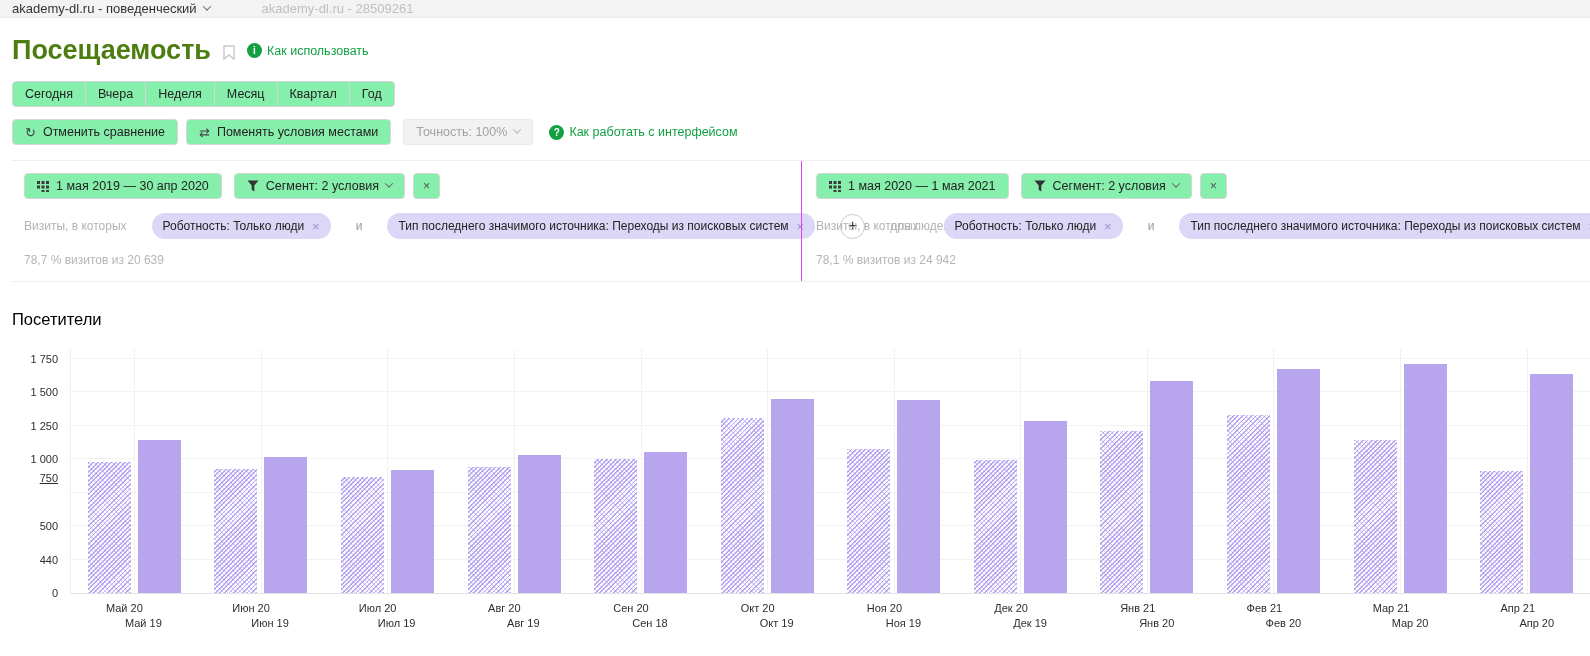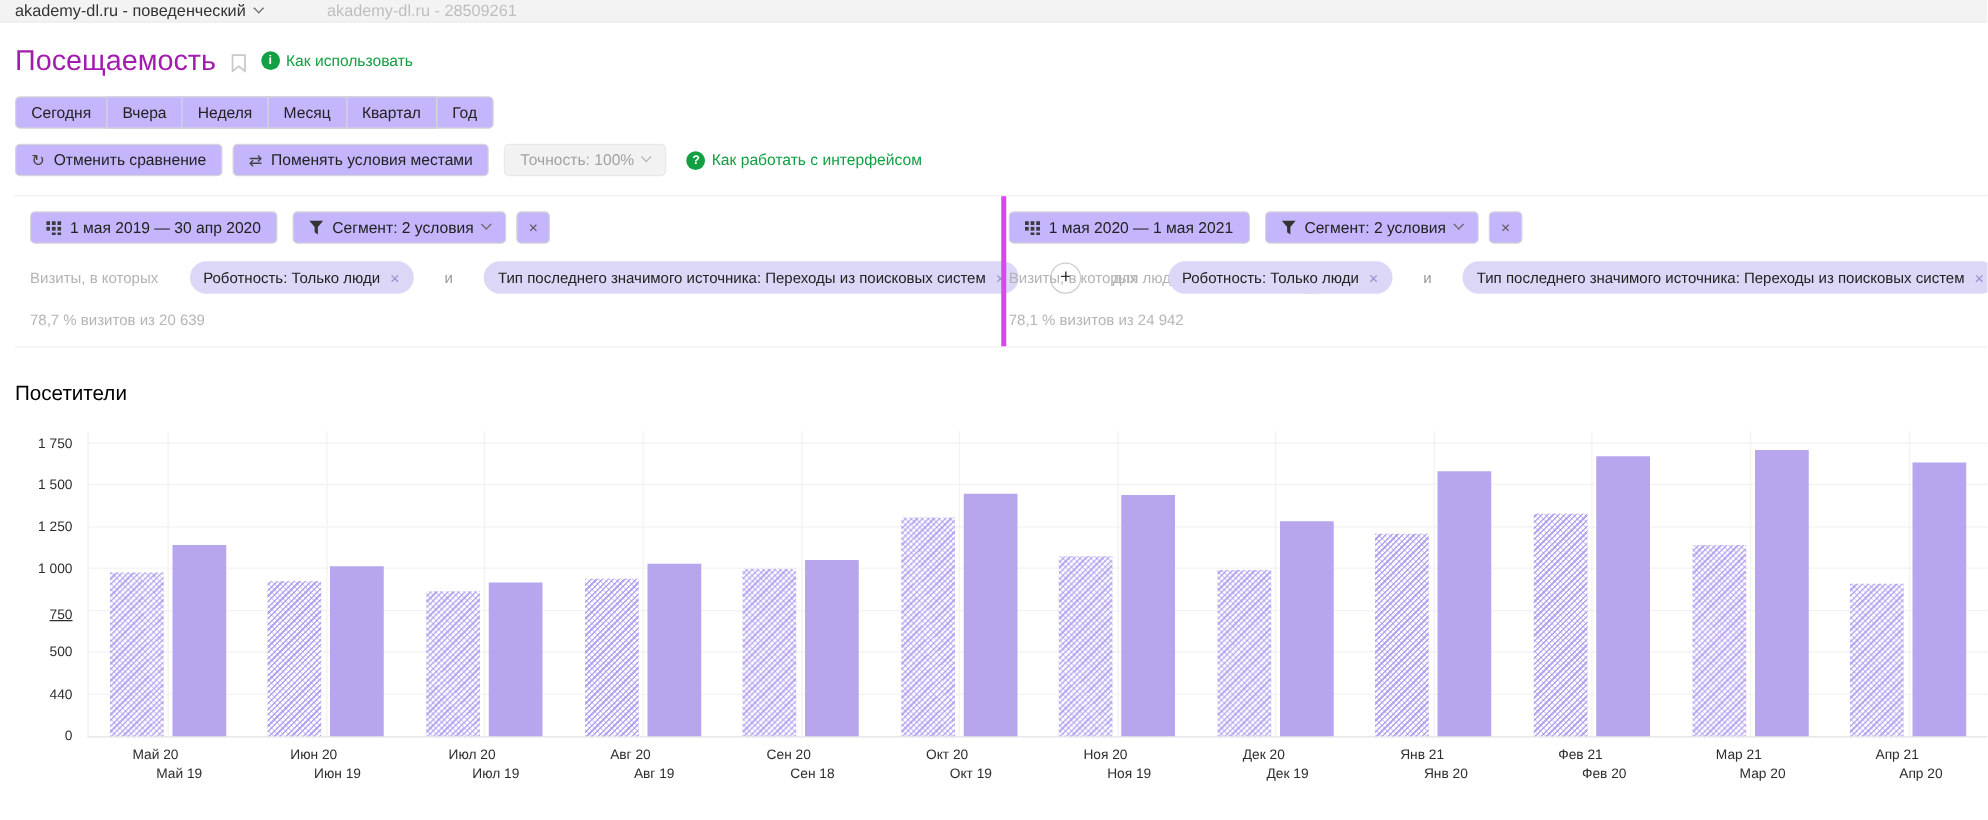--- a/index.html
+++ b/index.html
@@ -16,48 +16,48 @@
   }
   .counter-current { color: #333; display: inline-flex; align-items: center; gap: 7px; cursor: pointer; }
   .counter-alt { color: #bfbfbf; margin-left: 52px; }
   .chev {
     display: inline-block; width: 6px; height: 6px;
     border-right: 1.4px solid #666; border-bottom: 1.4px solid #666;
     transform: rotate(45deg) translate(-1px,-1px); margin-top: -2px;
   }
   .content { padding: 0 0 0 12px; }
   .title-row { display: flex; align-items: center; gap: 12px; margin: 17px 0 15px; }
-  .page-title { font-size: 23px; font-weight: 400; color: #a21caf; }
+  .page-title { font-size: 27px; font-weight: 700; color: #4d7c0f; }
   .bookmark { display: inline-flex; margin-top: 3px; cursor: pointer; }
   .green-link {
     color: #12a043; font-size: 12.5px; text-decoration: none; cursor: pointer;
     display: inline-flex; align-items: center; gap: 5px;
   }
   .ginfo {
     width: 15px; height: 15px; border-radius: 50%; background: #12a043; color: #fff;
     font-size: 10px; font-weight: bold; display: inline-flex; align-items: center; justify-content: center;
     flex: none;
   }
   .row { display: flex; align-items: center; margin-bottom: 12px; }
   .btn {
     display: inline-flex; align-items: center; gap: 7px; height: 26px; padding: 0 12px;
-    background: #c4b5fd; border: 1px solid #d6d6d6; border-radius: 4px;
+    background: #86efac; border: 1px solid #d6d6d6; border-radius: 4px;
     font-size: 12.5px; color: #222; cursor: pointer; white-space: nowrap;
   }
   .btn .ic { color: #444; font-size: 13px; line-height: 1; }
   .btn-group { display: inline-flex; }
   .btn-group .btn { border-radius: 0; margin-left: -1px; }
   .btn-group .btn:first-child { border-radius: 4px 0 0 4px; margin-left: 0; }
   .btn-group .btn:last-child { border-radius: 0 4px 4px 0; }
   .btn.disabled { background: #f2f2f2; border-color: #e9e9e9; color: #a2a2a2; cursor: default; }
   .btn.disabled .chev { border-color: #b5b5b5; }
   .gap12 { margin-left: 12px; } .gap8 { margin-left: 8px; } .gap16 { margin-left: 16px; }
   .compare { display: flex; border-top: 1px solid #efefef; border-bottom: 1px solid #efefef; margin-top: 15px; }
   .panel { width: 50%; flex: none; padding: 12px 12px 14px 12px; }
-  .panel.right { border-left: 4px solid #d946ef; padding-left: 2px; }
+  .panel.right { border-left: 1px solid #d946ef; padding-left: 14px; }
   .cond-row { display: flex; align-items: center; gap: 25px; white-space: nowrap; margin-top: 14px; }
   .muted { color: #b3b3b3; font-size: 12px; }
   .and { color: #9a9a9a; font-size: 12px; }
   .chip {
     display: inline-flex; align-items: center; gap: 8px; background: #dcd6f7;
     border-radius: 14px; padding: 6px 11px; font-size: 12px; color: #222; cursor: pointer;
   }
   .chip .x { color: #9a8fd0; font-size: 13px; line-height: 1; cursor: pointer; }
   .plus-btn {
     width: 25px; height: 25px; flex: none; border: 1px solid #cdcdcd; border-radius: 50%;
@@ -256,21 +256,21 @@
     </div>
   </div>
 
   <div class="section-title">Посетители</div>
 
   <div class="chart">
     <div class="y-axis">
         <div class="ytick" style="bottom: -5px;">0</div>
         <div class="ytick" style="bottom: 28.4286px;">440</div>
         <div class="ytick" style="bottom: 61.8571px;">500</div>
-        <div class="ytick" style="bottom: 92px; text-decoration: underline;">750</div>
+        <div class="ytick" style="bottom: 110px; text-decoration: underline;">750</div>
         <div class="ytick" style="bottom: 128.714px;">1 000</div>
         <div class="ytick" style="bottom: 162.143px;">1 250</div>
         <div class="ytick" style="bottom: 195.571px;">1 500</div>
         <div class="ytick" style="bottom: 229px;">1 750</div>
       </div>
     <div class="plot-wrap">
       <div class="plot">
           <div class="gridline" style="bottom: 33.4286px;"></div>
           <div class="gridline" style="bottom: 66.8571px;"></div>
           <div class="gridline" style="bottom: 100.286px;"></div>

